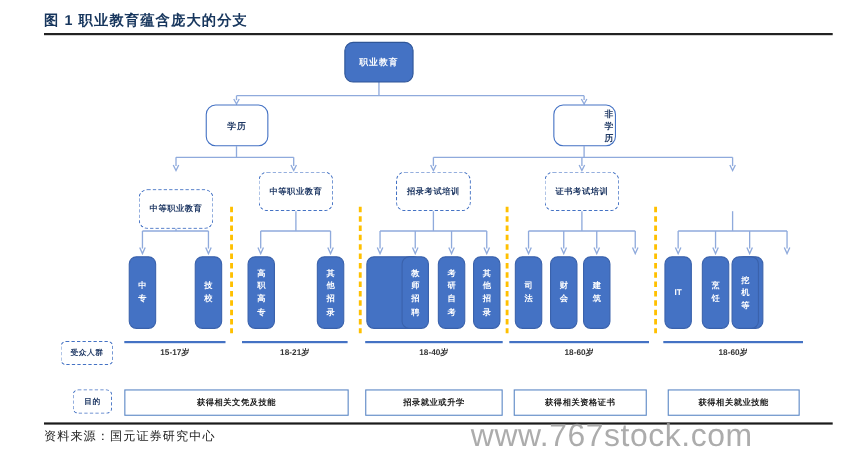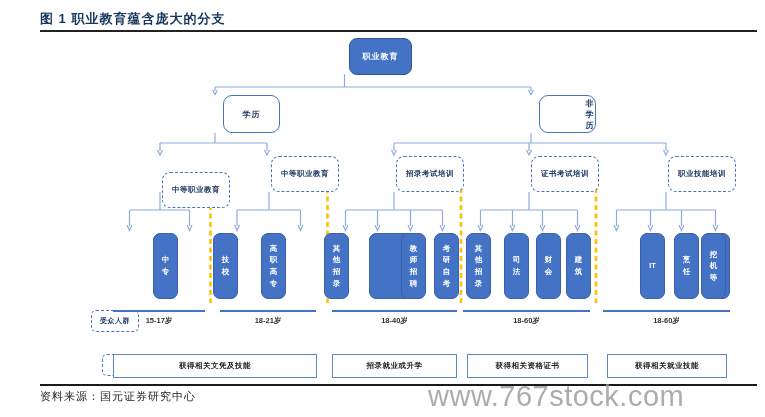--- a/index.html
+++ b/index.html
@@ -6,21 +6,21 @@
   .page{
     position:relative;width:765px;height:417px;background:#fff;overflow:hidden;
     font-family:"Liberation Sans","DejaVu Sans",sans-serif;
   }
   .fig-title{
     position:absolute;left:40px;top:10px;font-size:13px;font-weight:bold;
     color:#17365D;letter-spacing:1px;
   }
   .title-rule{position:absolute;left:40px;top:30px;width:717px;height:2px;background:#222;}
   svg.connectors{position:absolute;left:0;top:0;}
-  .node{position:absolute;box-sizing:border-box;display:flex;align-items:center;justify-content:center;text-align:center;margin-left:36px;}
+  .node{position:absolute;box-sizing:border-box;display:flex;align-items:center;justify-content:center;text-align:center;}
   .root-node{
     width:63px;height:37px;background:#4472C4;border:1px solid #2E5597;border-radius:8px;
     color:#fff;font-size:8px;font-weight:600;letter-spacing:1px;
   }
   .branch-node{
     width:57px;height:38px;background:#fff;border:1.5px solid #4472C4;border-radius:9px;
     color:#1F3864;font-size:8px;font-weight:600;letter-spacing:1px;
   }
   .cat-node{
     width:68px;height:36px;background:#fff;border:1.3px dashed #4472C4;border-radius:8px;
@@ -144,21 +144,20 @@
 
   <div class="node root-node" style="left:313px;top:38px;">职业教育</div>
 
   <div class="node branch-node" style="left:187px;top:95px;">学历</div>
   <div class="node branch-node" style="left:503px;top:95px;padding-left:45px;">非学历</div>
 
   <div class="node cat-node" style="left:126px;top:172px;">中等职业教育</div>
   <div class="node cat-node" style="left:235px;top:156px;">中等职业教育</div>
   <div class="node cat-node" style="left:360px;top:156px;">招录考试培训</div>
   <div class="node cat-node" style="left:495px;top:156px;">证书考试培训</div>
-  <div class="node cat-node" style="left:632px;top:156px;">职业技能培训</div>
 
   <div class="node leaf-node" style="left:117px;top:233px;">
       <span>中专</span>
     </div>
   <div class="node leaf-node" style="left:177px;top:233px;">
       <span>技校</span>
     </div>
 
   <div class="node leaf-node" style="left:225px;top:233px;">
       <span>高职高专</span>

